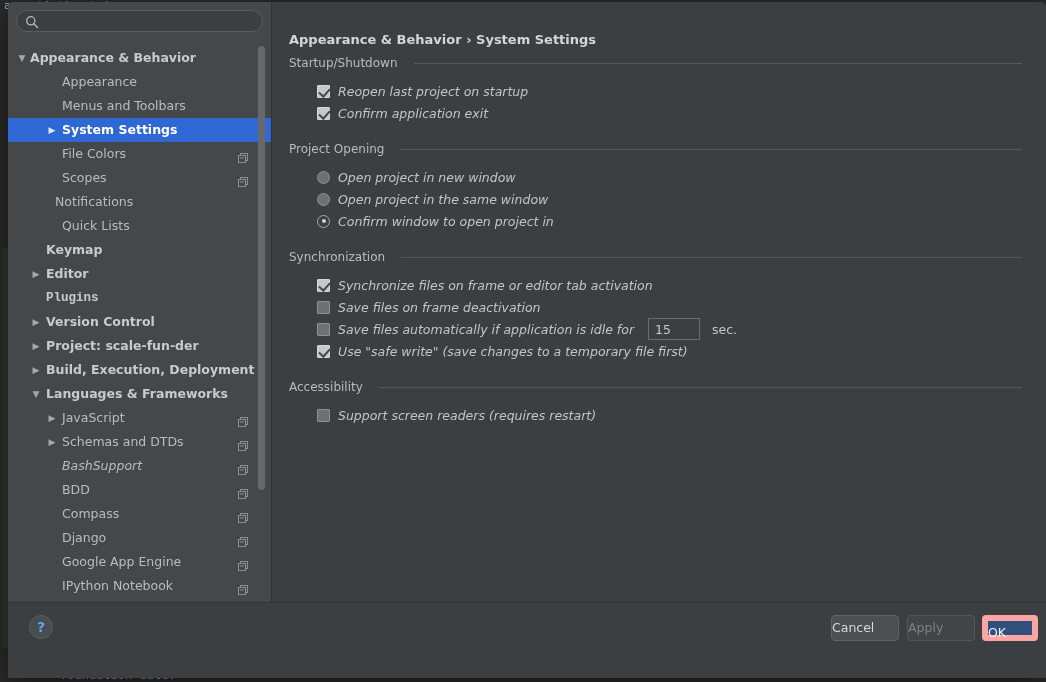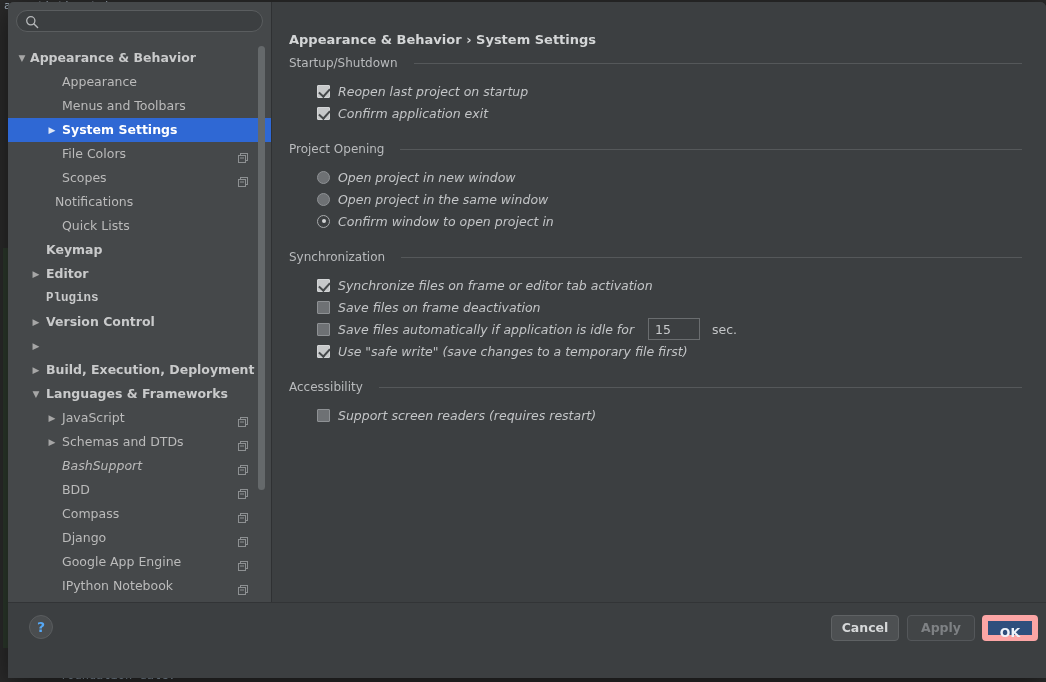--- a/index.html
+++ b/index.html
@@ -184,23 +184,22 @@
   #help-button {
     position: absolute; left: 21px; top: 12px;
     width: 24px; height: 24px; border-radius: 50%;
     background: #4a4d4f; border: 1px solid #5a5d5f;
     color: #56a8f5; font-size: 14px; font-weight: bold;
     line-height: 22px; text-align: center; cursor: default;
   }
   .dlg-btn {
     position: absolute; top: 12px; height: 26px;
     border-radius: 4px; font-size: 12.5px;
-    line-height: 24px; text-align: center; cursor: default;
+    line-height: 24px; text-align: left; cursor: default;
     font-family: "DejaVu Sans", "Liberation Sans", sans-serif;
-    font-weight: bold;
   }
   #btn-cancel {
     right: 147px; width: 68px;
     background: #4d5052; border: 1px solid #5f6264; color: #d6d8d9;
   }
   #btn-apply {
     right: 71px; width: 68px;
     background: #424547; border: 1px solid #54575a; color: #7e8184;
   }
   #btn-ok {
@@ -281,20 +280,21 @@
             </div>
             <div class="tree-row bold">
               <span class="label" style="left: 38px; font-family: Liberation Mono, monospace;">Plugins</span>
             </div>
             <div class="tree-row bold">
               <span class="arrow" style="left: 22px;">▶</span>
               <span class="label" style="left: 38px;">Version Control</span>
             </div>
             <div class="tree-row bold">
               <span class="arrow" style="left: 22px;">▶</span>
+              <span class="label" style="left: 38px;">Project: scale-fun-der</span>
             </div>
             <div class="tree-row bold">
               <span class="arrow" style="left: 22px;">▶</span>
               <span class="label" style="left: 38px; text-align: right;">Build, Execution, Deployment</span>
             </div>
             <div class="tree-row bold">
               <span class="arrow" style="left: 22px;">▼</span>
               <span class="label" style="left: 38px;">Languages &amp; Frameworks</span>
             </div>
             <div class="tree-row">

